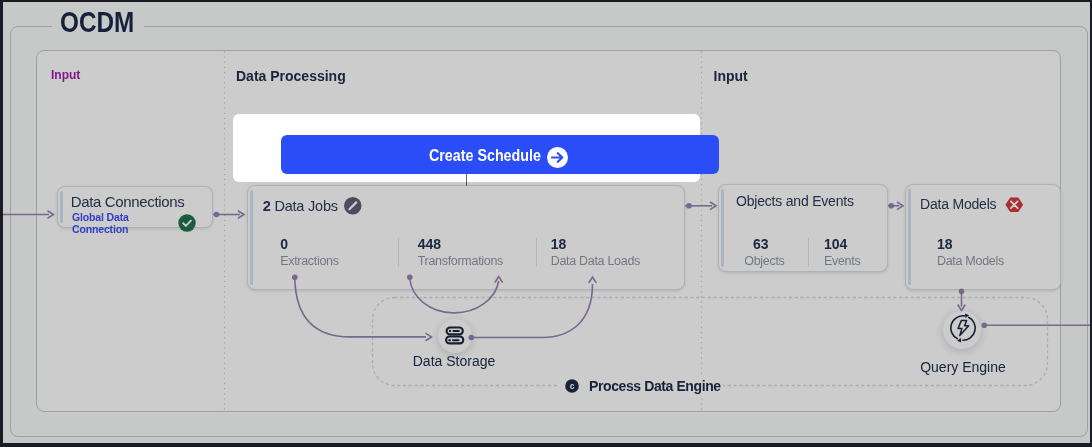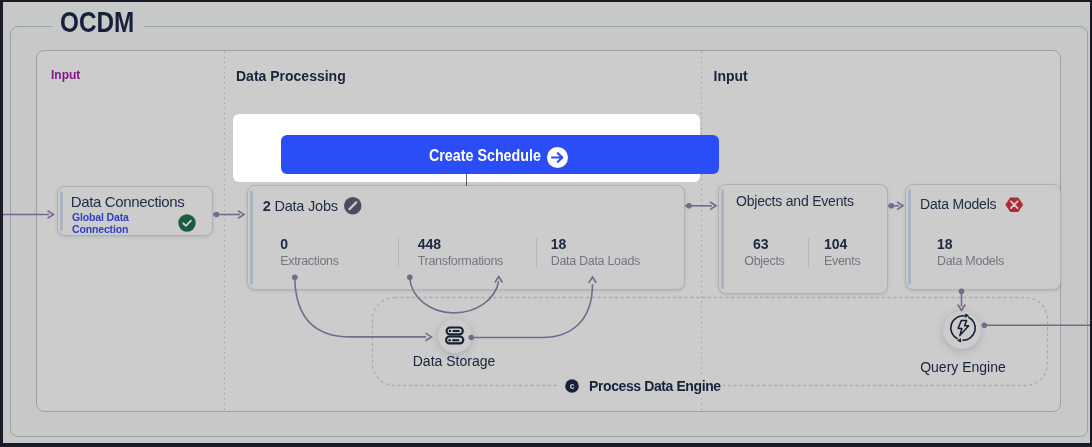--- a/index.html
+++ b/index.html
@@ -63,21 +63,21 @@
     <circle cx="689" cy="205.8" r="2.8"></circle>
     <circle cx="891.3" cy="205.8" r="2.8"></circle>
     <circle cx="961.5" cy="291.3" r="2.8"></circle>
     <circle cx="984.3" cy="325.3" r="2.8"></circle>
     <circle cx="294.8" cy="277.3" r="2.8"></circle>
     <circle cx="409.8" cy="277.3" r="2.8"></circle>
     <circle cx="471.3" cy="337.5" r="2.8"></circle>
   </g>
 </svg>
 
-<div class="card" style="left:56.5px; top:186.3px; width:156.5px; height:50px;">
+<div class="card" style="left:56.5px; top:186.3px; width:156.5px; height:42px;">
   <div class="accent"></div>
   <div class="abs cardtitle" style="left:13.2px; top:7px; font-size:15px; letter-spacing:-0.35px;">Data Connections</div>
   <div class="abs" style="left:14.5px; top:23.6px; font-size:10.5px; letter-spacing:-0.15px; font-weight:bold; color:#3a50f5; line-height:12.6px;">Global Data<br>Connection</div>
   <svg class="abs" style="left:120.9px; top:26.3px;" width="18" height="18" viewBox="0 0 18 18">
     <circle cx="9" cy="9" r="8.7" fill="#217350"></circle>
     <path d="M5.2,9.3 L7.9,11.9 L12.9,6.7" stroke="#fff" stroke-width="1.9" fill="none" stroke-linecap="round" stroke-linejoin="round"></path>
   </svg>
 </div>
 
 <div class="card" style="left:246.7px; top:184.5px; width:438.3px; height:105.5px;">
@@ -90,21 +90,21 @@
   <div class="abs stat-num" style="left:32.5px; top:51.5px;">0</div>
   <div class="abs stat-lab" style="left:32.5px; top:69px;">Extractions</div>
   <div class="vdiv" style="left:150px; top:52px;"></div>
   <div class="abs stat-num" style="left:170px; top:51.5px;">448</div>
   <div class="abs stat-lab" style="left:170px; top:69px;">Transformations</div>
   <div class="vdiv" style="left:288px; top:52px;"></div>
   <div class="abs stat-num" style="left:303px; top:51.5px;">18</div>
   <div class="abs stat-lab" style="left:303px; top:69px;">Data Data Loads</div>
 </div>
 
-<div class="card" style="left:718.3px; top:184px; width:170px; height:110px;">
+<div class="card" style="left:718.3px; top:184px; width:170px; height:88px;">
   <div class="accent"></div>
   <div class="abs cardtitle" style="left:16.7px; top:8.8px; letter-spacing:-0.2px;">Objects and Events</div>
   <div class="abs stat-num" style="left:33.7px; top:52px;">63</div>
   <div class="abs stat-lab" style="left:25px; top:69.5px;">Objects</div>
   <div class="vdiv" style="left:89px; top:53px;"></div>
   <div class="abs stat-num" style="left:104.7px; top:52px;">104</div>
   <div class="abs stat-lab" style="left:104.7px; top:69.5px;">Events</div>
 </div>
 
 <div class="card" style="left:905.3px; top:183.5px; width:156px; height:106.5px;">

